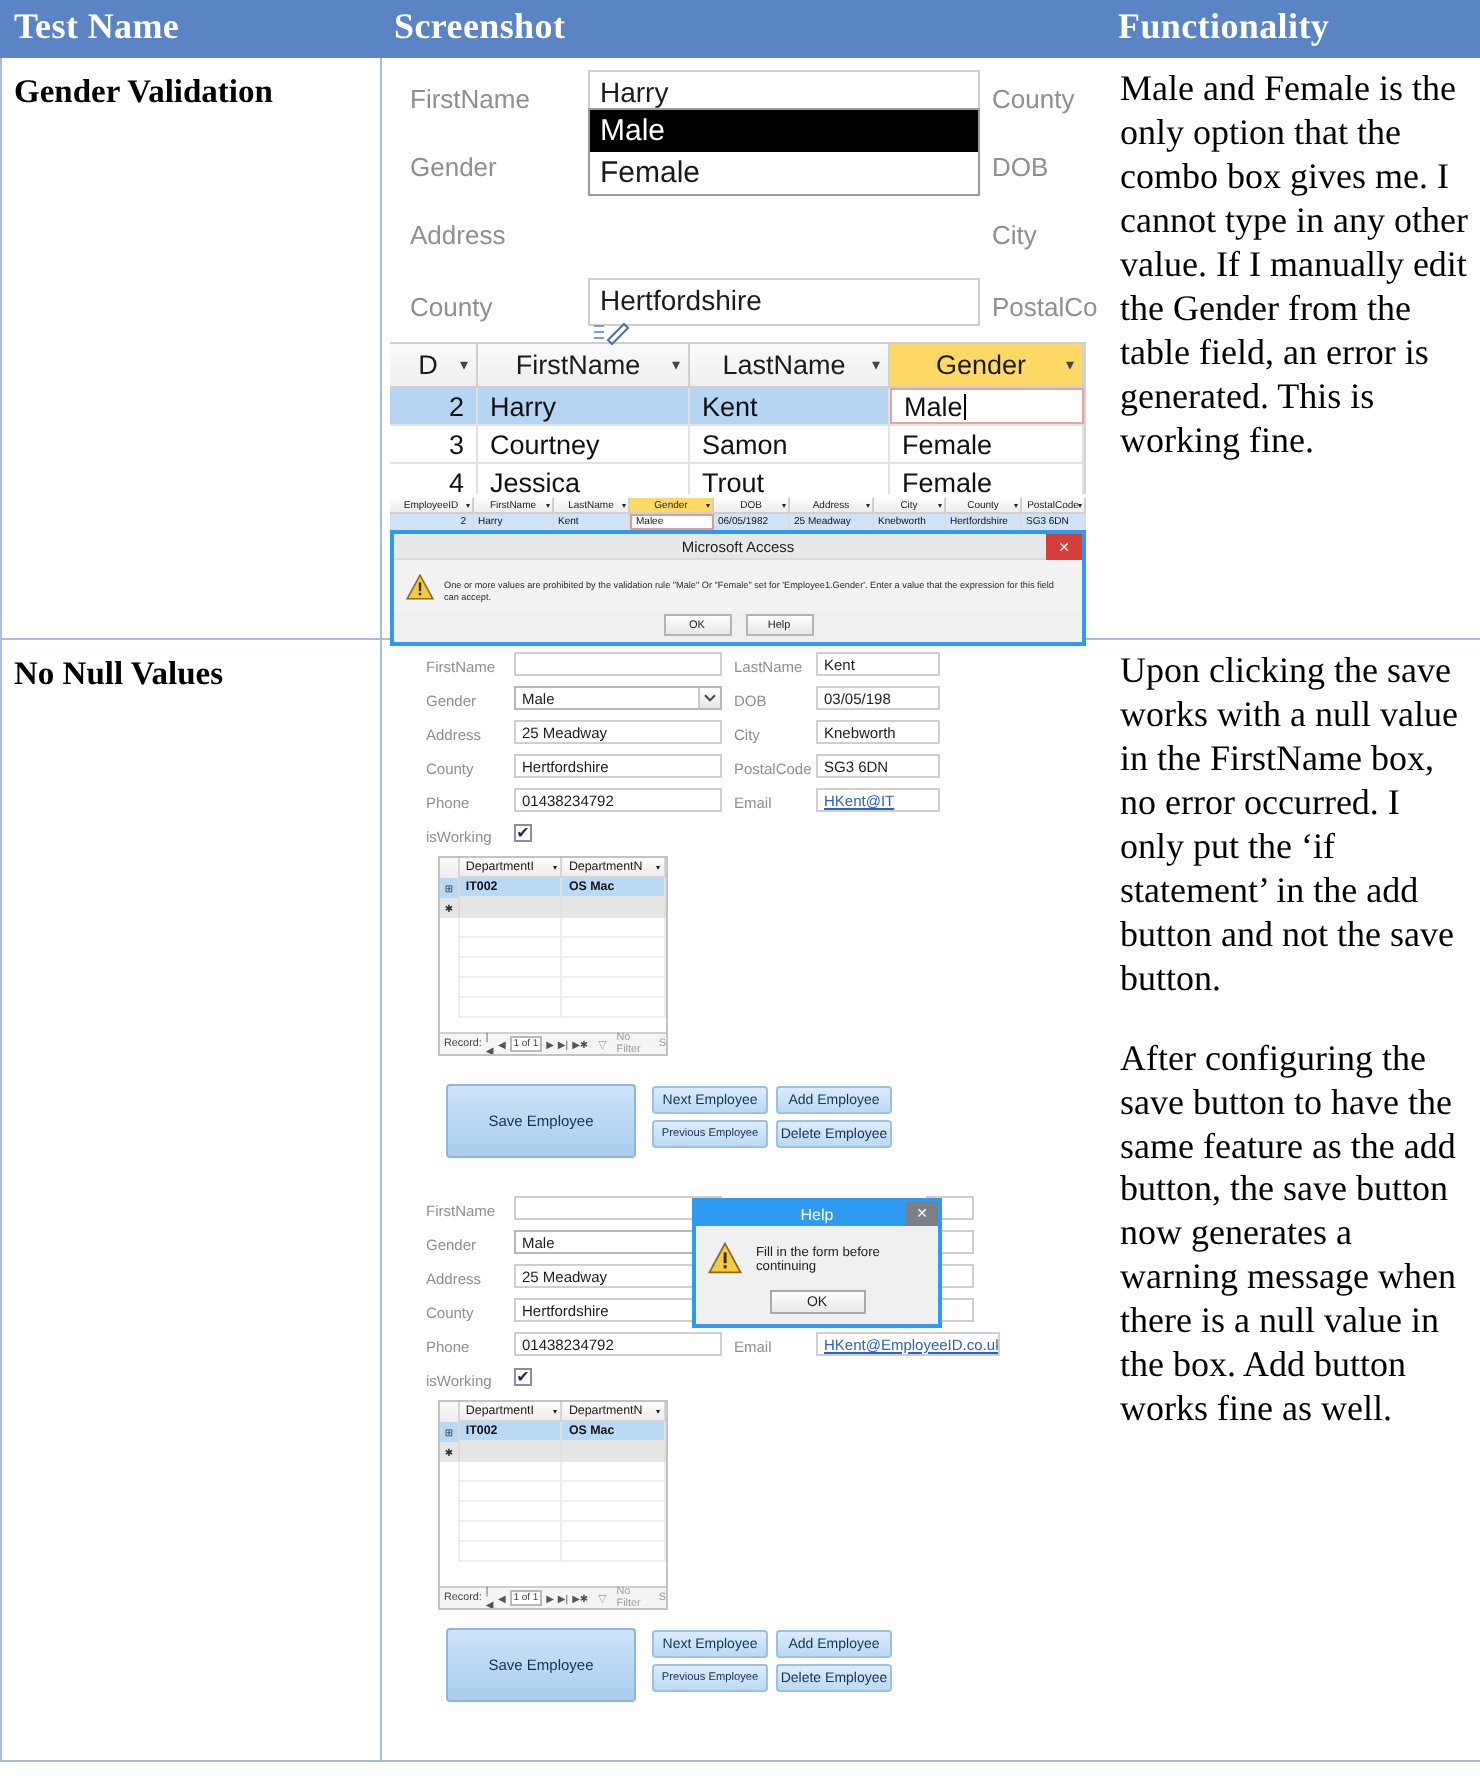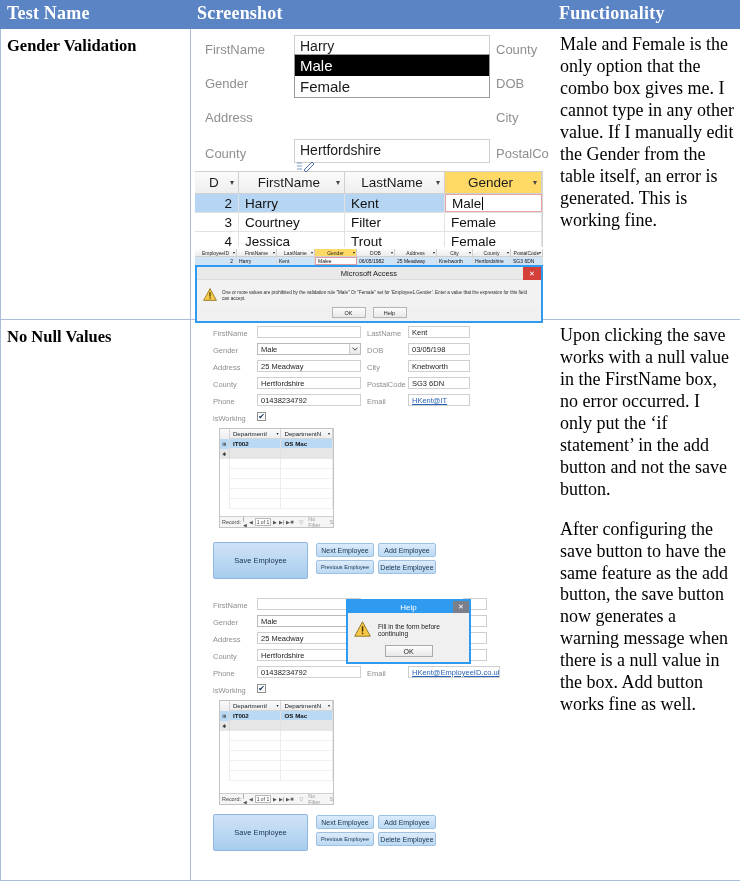--- a/index.html
+++ b/index.html
@@ -323,21 +323,21 @@
     font-size: 5.4px; color: #444;
   }
   .subform .navbar .nbox {
     width: 20px; height: 8px; border: 1px solid #b9b9b9; background: #fff;
     display: flex; align-items: center; justify-content: center; font-size: 5px;
   }
   .subform .navbar .ar { font-size: 5px; color: #555; }
   .subform .navbar .filt { color: #9a9a9a; margin-left: 3px; }
 
   
-  .btnblock { position: absolute; left: 22px; }
+  .btnblock { position: absolute; left: 32px; }
   .bigbtn {
     position: absolute; left: 0; top: 0; width: 95px; height: 37px;
     border: 1px solid #8fb6de; border-radius: 2px;
     background: linear-gradient(#cfe3f7,#a8cdee);
     display: flex; align-items: center; justify-content: center;
     font-size: 7.5px; color: #17324f;
     font-family: "Liberation Sans", sans-serif;
   }
   .smbtn {
     position: absolute; border: 1px solid #9ec0e2; border-radius: 2px;
@@ -475,21 +475,21 @@
               <div class="dc" style="width:100px;">Kent</div>
               <div class="dc editing" style="width:97px;">
                 <span>Male</span>
                     <span class="caret"></span>
               </div>
             </div>
 
             <div class="ds-row">
               <div class="dc num" style="width:44px;">3</div>
               <div class="dc" style="width:106px;">Courtney</div>
-              <div class="dc" style="width:100px;">Filter</div>
+              <div class="dc" style="width:100px;">Samon</div>
               <div class="dc" style="width:97px;">Female</div>
             </div>
 
             <div class="ds-row">
               <div class="dc num" style="width:44px;">4</div>
               <div class="dc" style="width:106px;">Jessica</div>
               <div class="dc" style="width:100px;">Trout</div>
               <div class="dc" style="width:97px;">Female</div>
             </div>
           </div>
@@ -566,21 +566,21 @@
               <span class="b">Help</span>
             </div>
           </div>
 
           <span class="new-label">(New)</span>
         </div>
       </td>
 
       <td>
         <div class="cell-func">
-          <p>Male and Female is the only option that the combo box gives me. I cannot type in any other value. If I manually edit the Gender from the table itself, an error is generated. This is working fine.</p>
+          <p>Male and Female is the only option that the combo box gives me. I cannot type in any other value. If I manually edit the Gender from the table field, an error is generated. This is working fine.</p>
         </div>
       </td>
     </tr>
 
     <tr>
       <td>
         <div class="cell-name">No Null Values</div>
       </td>
 
       <td class="cell-shot">

